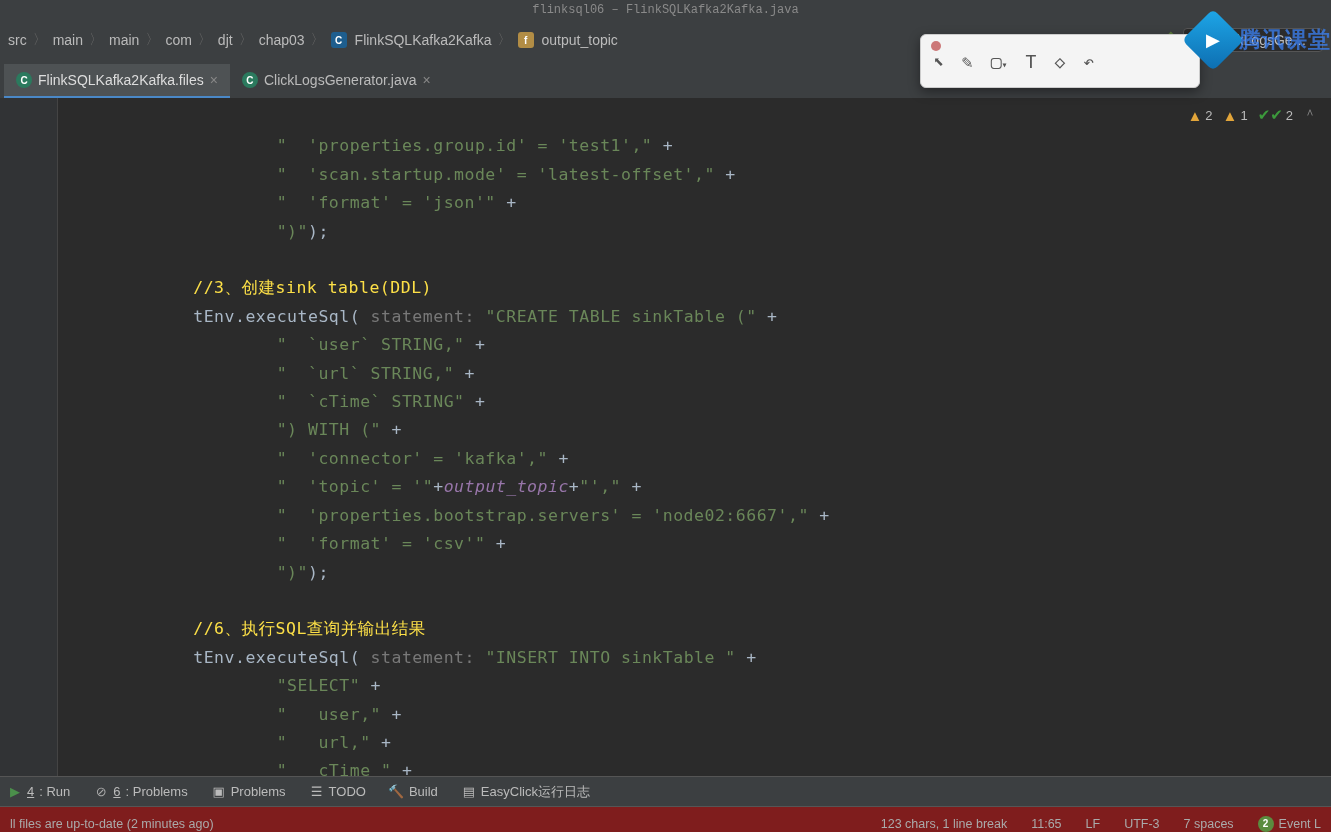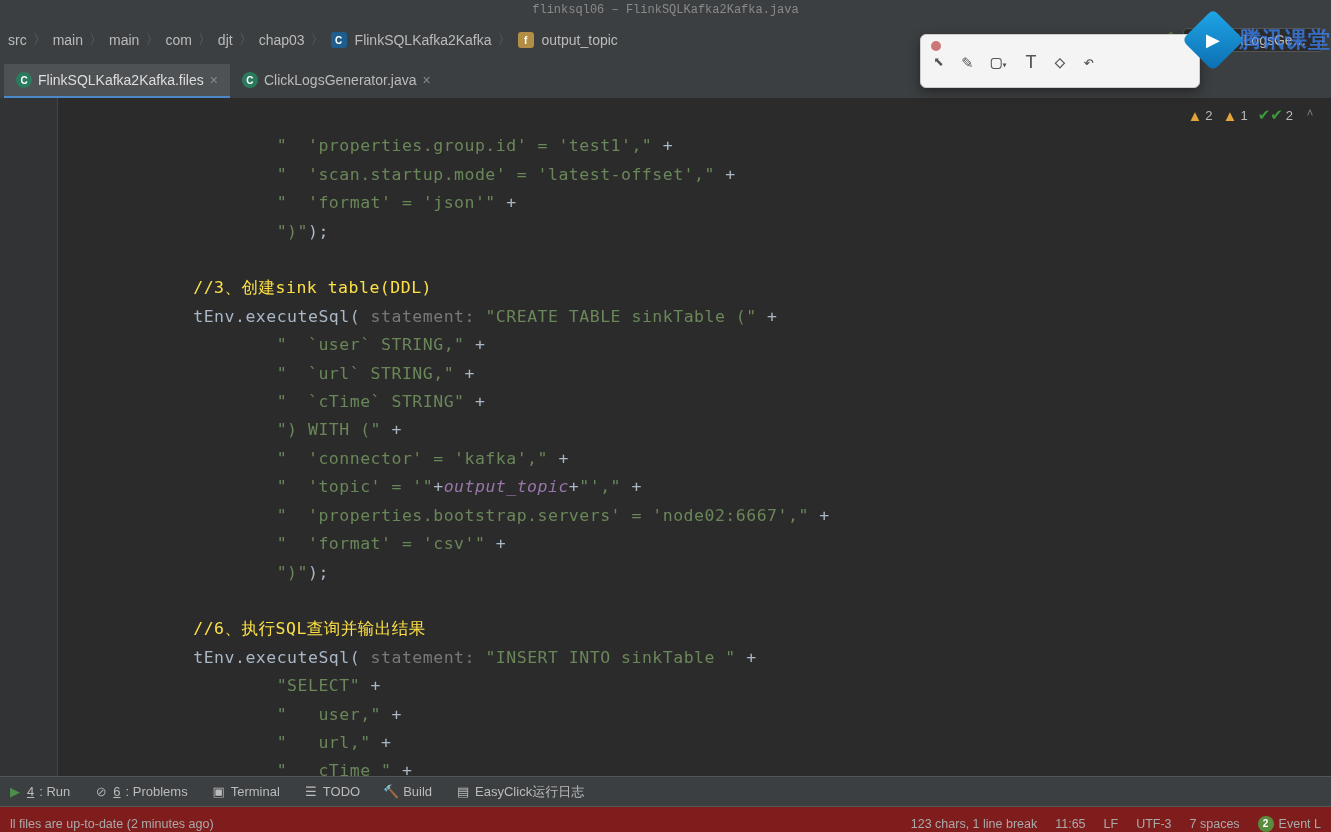--- a/index.html
+++ b/index.html
@@ -123,21 +123,21 @@
     background: #7f1d1d;
     border-top: 1px solid #555;
     display: flex;
     align-items: center;
     padding: 0 10px;
     font-family: -apple-system, sans-serif;
     font-size: 12.5px;
     color: #aaa;
     justify-content: space-between;
   }
-  .status-right { display: flex; gap: 18px; align-items: center; }
+  .status-right { display: flex; gap: 24px; align-items: center; }
   .event-badge { background: #5a8c3f; color: #fff; border-radius: 50%; width: 16px; height: 16px; display: inline-flex; align-items: center; justify-content: center; font-size: 10px; font-weight: bold; }
   .annotation-float {
     position: absolute;
     top: 34px; left: 920px;
     width: 280px; height: 54px;
     background: #f4f4f4;
     border: 1px solid #ccc;
     border-radius: 6px;
     box-shadow: 0 4px 12px rgba(0,0,0,.4);
     display: flex;
@@ -268,21 +268,21 @@
     <span class="tw-under">4</span>
       <span>: Run</span>
   </span>
   <span class="tw-item">
     <span class="tw-icon" style="color:#aaa">⊘</span>
     <span class="tw-under">6</span>
       <span>: Problems</span>
   </span>
   <span class="tw-item">
     <span class="tw-icon">▣</span>
-    <span>Terminal</span>
+    <span>Problems</span>
   </span>
   <span class="tw-item">
     <span class="tw-icon">☰</span>
     <span>TODO</span>
   </span>
   <span class="tw-item">
     <span class="tw-icon">🔨</span>
     <span>Build</span>
   </span>
   <span class="tw-item">

